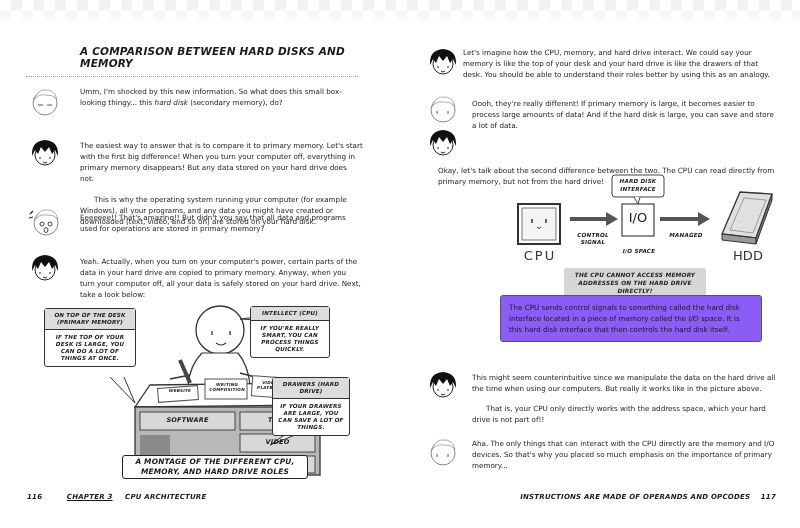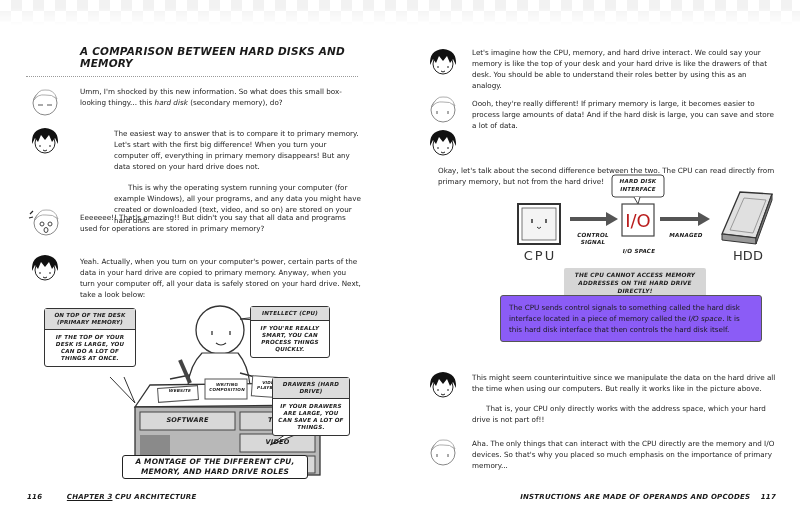--- a/index.html
+++ b/index.html
@@ -62,21 +62,21 @@
           <circle cx="17" cy="17" r="12" fill="#fff" stroke="#888" stroke-width="1"></circle>
           <path d="M6 14 Q10 3 17 4 Q26 3 29 13 Q24 8 17 9 Q10 8 6 14Z" fill="#fff" stroke="#999" stroke-width="0.8"></path>
           <path d="M10 19 h5 M19 19 h5" stroke="#555" stroke-width="1"></path>
         </svg>
     </div>
     <div class="speech" style="margin-left:18px; ">
       <p><span>Umm, I'm shocked by this new information. So what does this small box-looking thingy... this </span><em>hard disk</em><span> (secondary memory), do?</span></p>
     </div>
   </div>
 
-  <div class="dialogue" style="left:28px; top:124px; width:335px;gap:34px;">
+  <div class="dialogue" style="left:28px; top:136px; width:335px;">
     <div class="avatar">
       <svg viewBox="0 0 34 34">
           <circle cx="17" cy="19" r="10" fill="#fff" stroke="#222" stroke-width="1"></circle>
           <path d="M4 20 Q3 5 17 4 Q31 5 30 20 L27 14 L24 18 L21 11 L17 16 L13 11 L10 18 L7 14Z" fill="#111"></path>
           <path d="M12 21 v2 M22 21 v2 M15 26 q2 2 4 0" stroke="#222" stroke-width="1" fill="none"></path>
         </svg>
     </div>
     <div class="speech" style="margin-left:18px; margin-top:4px;">
       <p>The easiest way to answer that is to compare it to primary memory. Let's start with the first big difference! When you turn your computer off, everything in primary memory disappears! But any data stored on your hard drive does not.</p>
       <p class="indent" style="margin-top:10px;">This is why the operating system running your computer (for example Windows), all your programs, and any data you might have created or downloaded (text, video, and so on) are stored on your hard disk.</p>
@@ -166,35 +166,35 @@
   </div>
 
   <div class="caption-box comic" style="left:122px; top:455px; width:186px;">
     <div>A montage of the different CPU,</div>
     <div>memory, and hard drive roles</div>
   </div>
 
   <div class="footer comic" style="left:27px;">
     <span>116</span>
     <span style="margin-left:22px;text-decoration:underline;">Chapter 3</span>
-    <span style="">CPU Architecture</span>
+    <span style="margin-left:10px;">CPU Architecture</span>
   </div>
 </div>
 
 <div class="page right">
 
   <div class="dialogue" style="left:26px; top:45px; width:350px;">
     <div class="avatar">
       <svg viewBox="0 0 34 34">
           <circle cx="17" cy="19" r="10" fill="#fff" stroke="#222" stroke-width="1"></circle>
           <path d="M4 20 Q3 5 17 4 Q31 5 30 20 L27 14 L24 18 L21 11 L17 16 L13 11 L10 18 L7 14Z" fill="#111"></path>
           <path d="M12 21 v2 M22 21 v2 M15 26 q2 2 4 0" stroke="#222" stroke-width="1" fill="none"></path>
         </svg>
     </div>
-    <div class="speech" style="margin-left:12px; margin-top:2px;">
+    <div class="speech" style="margin-left:3px; margin-top:2px;">
       <p>Let's imagine how the CPU, memory, and hard drive interact. We could say your memory is like the top of your desk and your hard drive is like the drawers of that desk. You should be able to understand their roles better by using this as an analogy.</p>
     </div>
   </div>
 
   <div class="dialogue" style="left:26px; top:93px; width:350px;">
     <div class="avatar">
       <svg viewBox="0 0 34 34">
           <circle cx="17" cy="17" r="12" fill="#fff" stroke="#888" stroke-width="1"></circle>
           <path d="M6 14 Q10 3 17 4 Q26 3 29 13 Q24 8 17 9 Q10 8 6 14Z" fill="#fff" stroke="#999" stroke-width="0.8"></path>
           <path d="M11 18 v3 M22 18 v3" stroke="#555" stroke-width="1"></path>
@@ -247,21 +247,21 @@
         <path d="M212 62 L230 20 L262 22 L246 66Z" fill="#e0e0e0" stroke="#333" stroke-width="1.3"></path>
         <path d="M212 62 L212 68 L246 72 L246 66Z" fill="#999" stroke="#333" stroke-width="1"></path>
         <path d="M246 66 L262 22 L262 28 L246 72Z" fill="#777" stroke="#333" stroke-width="1"></path>
         <path d="M220 58 L234 26 L256 28 L243 61Z" fill="none" stroke="#888" stroke-width="0.8"></path>
       </g>
     </svg>
     <div class="comic" style="position:absolute; left:102px; top:5px; width:52px; font-size:5.6px; line-height:8px; text-align:center;">
       <div>Hard disk</div>
       <div>interface</div>
     </div>
-    <div style="position:absolute; left:112px; top:38px; width:32px; font-size:18px; text-align:center; font-family:'DejaVu Sans', sans-serif; color:#b91c1c;">I/O</div>
+    <div style="position:absolute; left:112px; top:38px; width:32px; font-size:13px; text-align:center; font-family:'DejaVu Sans', sans-serif; color:#0f172a;">I/O</div>
     <div style="position:absolute; left:0px; top:76px; width:60px; font-size:13px; text-align:center; font-family:'DejaVu Sans', sans-serif; letter-spacing:2px; color:#333;">CPU</div>
     <div style="position:absolute; left:210px; top:76px; width:56px; font-size:13px; text-align:center; font-family:'DejaVu Sans', sans-serif; color:#333;">HDD</div>
     <div class="comic" style="position:absolute; left:58px; top:60px; width:50px; font-size:5.6px; line-height:7px; text-align:center;">
       <div>Control</div>
       <div>signal</div>
     </div>
     <div class="comic" style="position:absolute; left:150px; top:60px; width:52px; font-size:5.6px; text-align:center;">Managed</div>
     <div class="comic" style="position:absolute; left:104px; top:76px; width:50px; font-size:5.6px; text-align:center;">I/O space</div>
     <div class="comic" style="position:absolute; left:54px; top:96px; width:142px; font-size:5.8px; line-height:8px; text-align:center; background:#d6d6d6; border-radius:2px; padding:3px 2px;">
       <div>The CPU cannot access memory</div>

